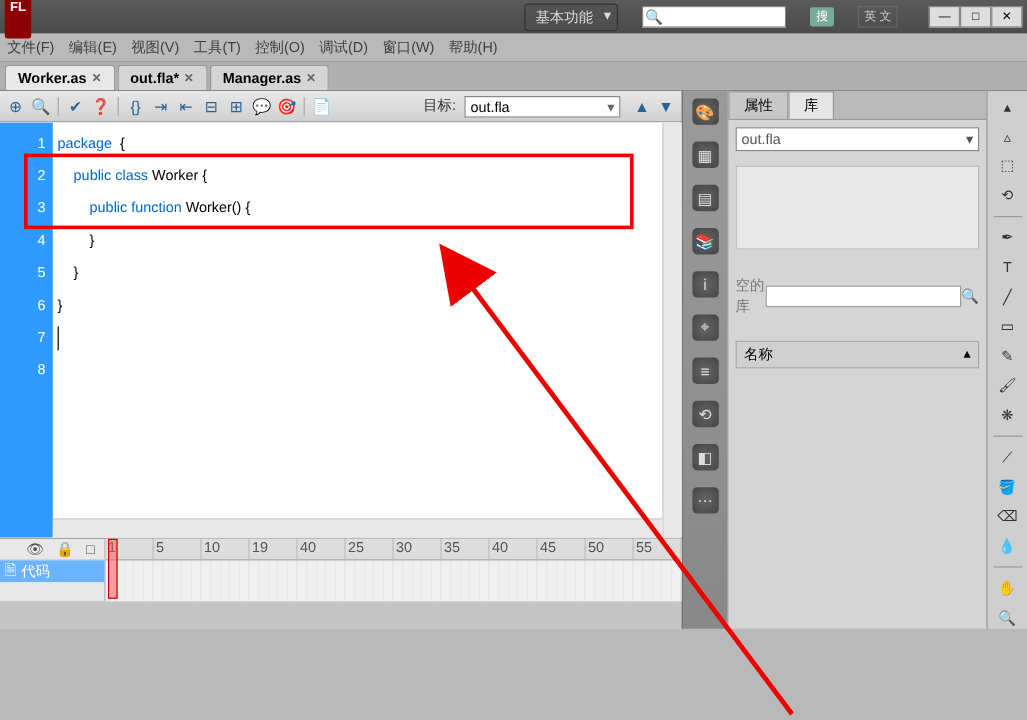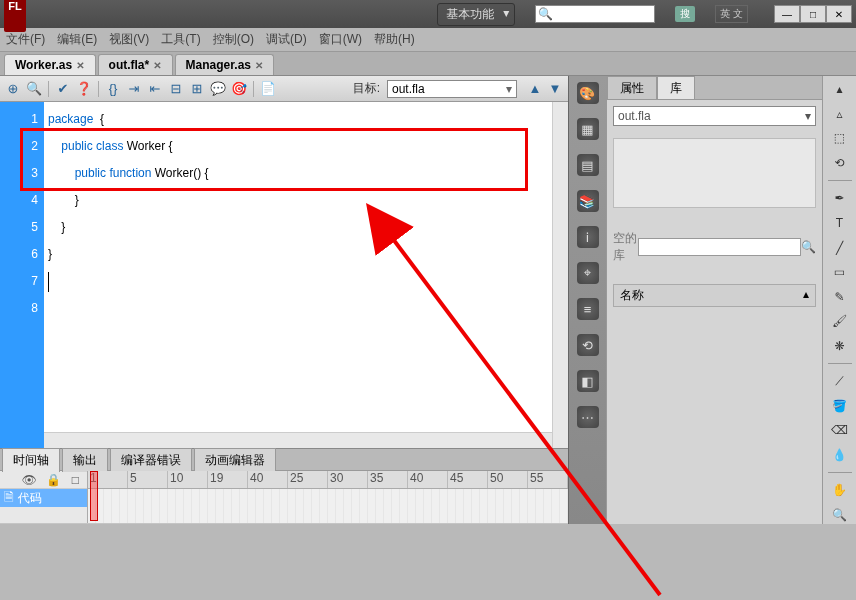--- a/index.html
+++ b/index.html
@@ -172,26 +172,20 @@
           <div>5</div>
           <div>6</div>
           <div>7</div>
           <div>8</div>
         </div>
       <div class="code" id="code"><div><span class="kw">package</span><span>  {</span></div><div><span>    </span><span class="kw">public</span><span> </span><span class="kw">class</span><span> Worker {</span></div><div><span>        </span><span class="kw">public</span><span> </span><span class="kw">function</span><span> Worker() {</span></div><div><span></span></div><div><span>        }</span></div><div><span>    }</span></div><div><span>}</span></div><div><span></span><span class="cursor-caret"></span></div></div>
       <div class="scrollbar-v"></div>
       <div class="scrollbar-h"></div>
     </div>
     <div class="bottom-panel">
-      <div class="bottom-tabs" id="bottom-tabs">
-          <div class="bottom-tab active">时间轴</div>
-          <div class="bottom-tab">输出</div>
-          <div class="bottom-tab">编译器错误</div>
-          <div class="bottom-tab">动画编辑器</div>
-        </div>
       <div class="timeline-body">
         <div class="layer-col">
           <div class="layer-header">
             <span>👁</span>
             <span>🔒</span>
             <span>□</span>
           </div>
           <div class="layer-row">
             <span>🗎</span>
             <span>代码</span>

